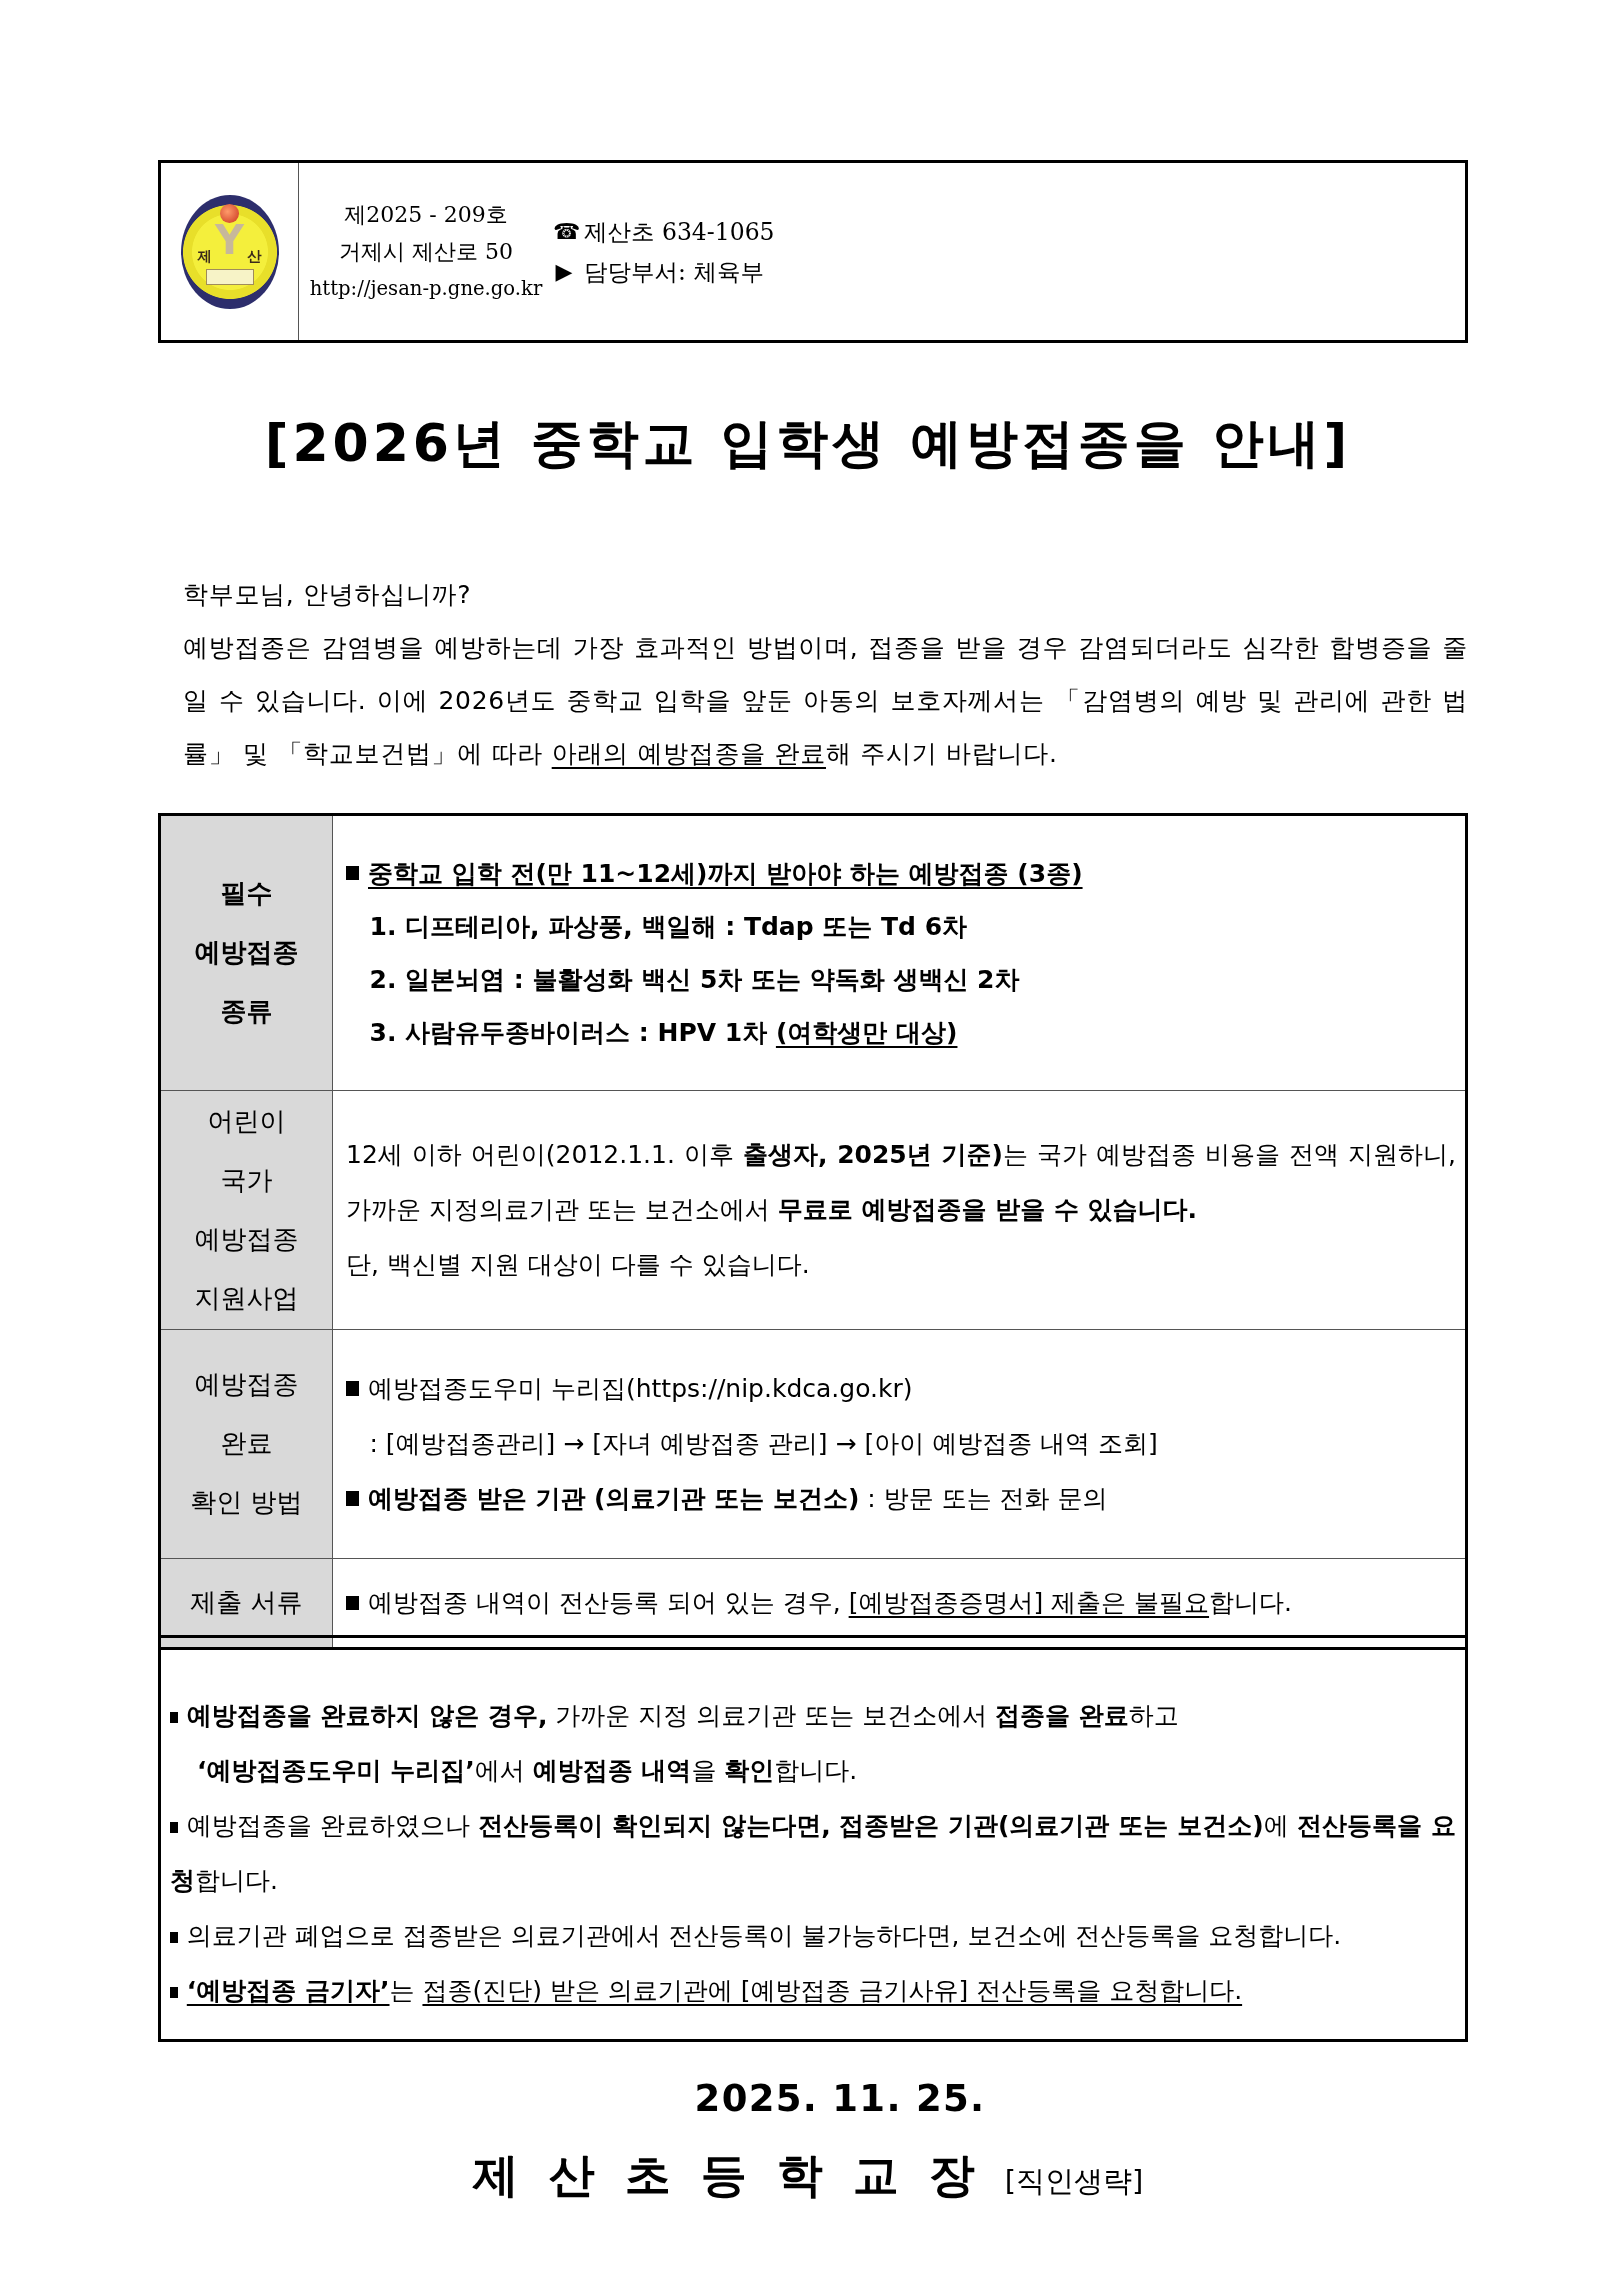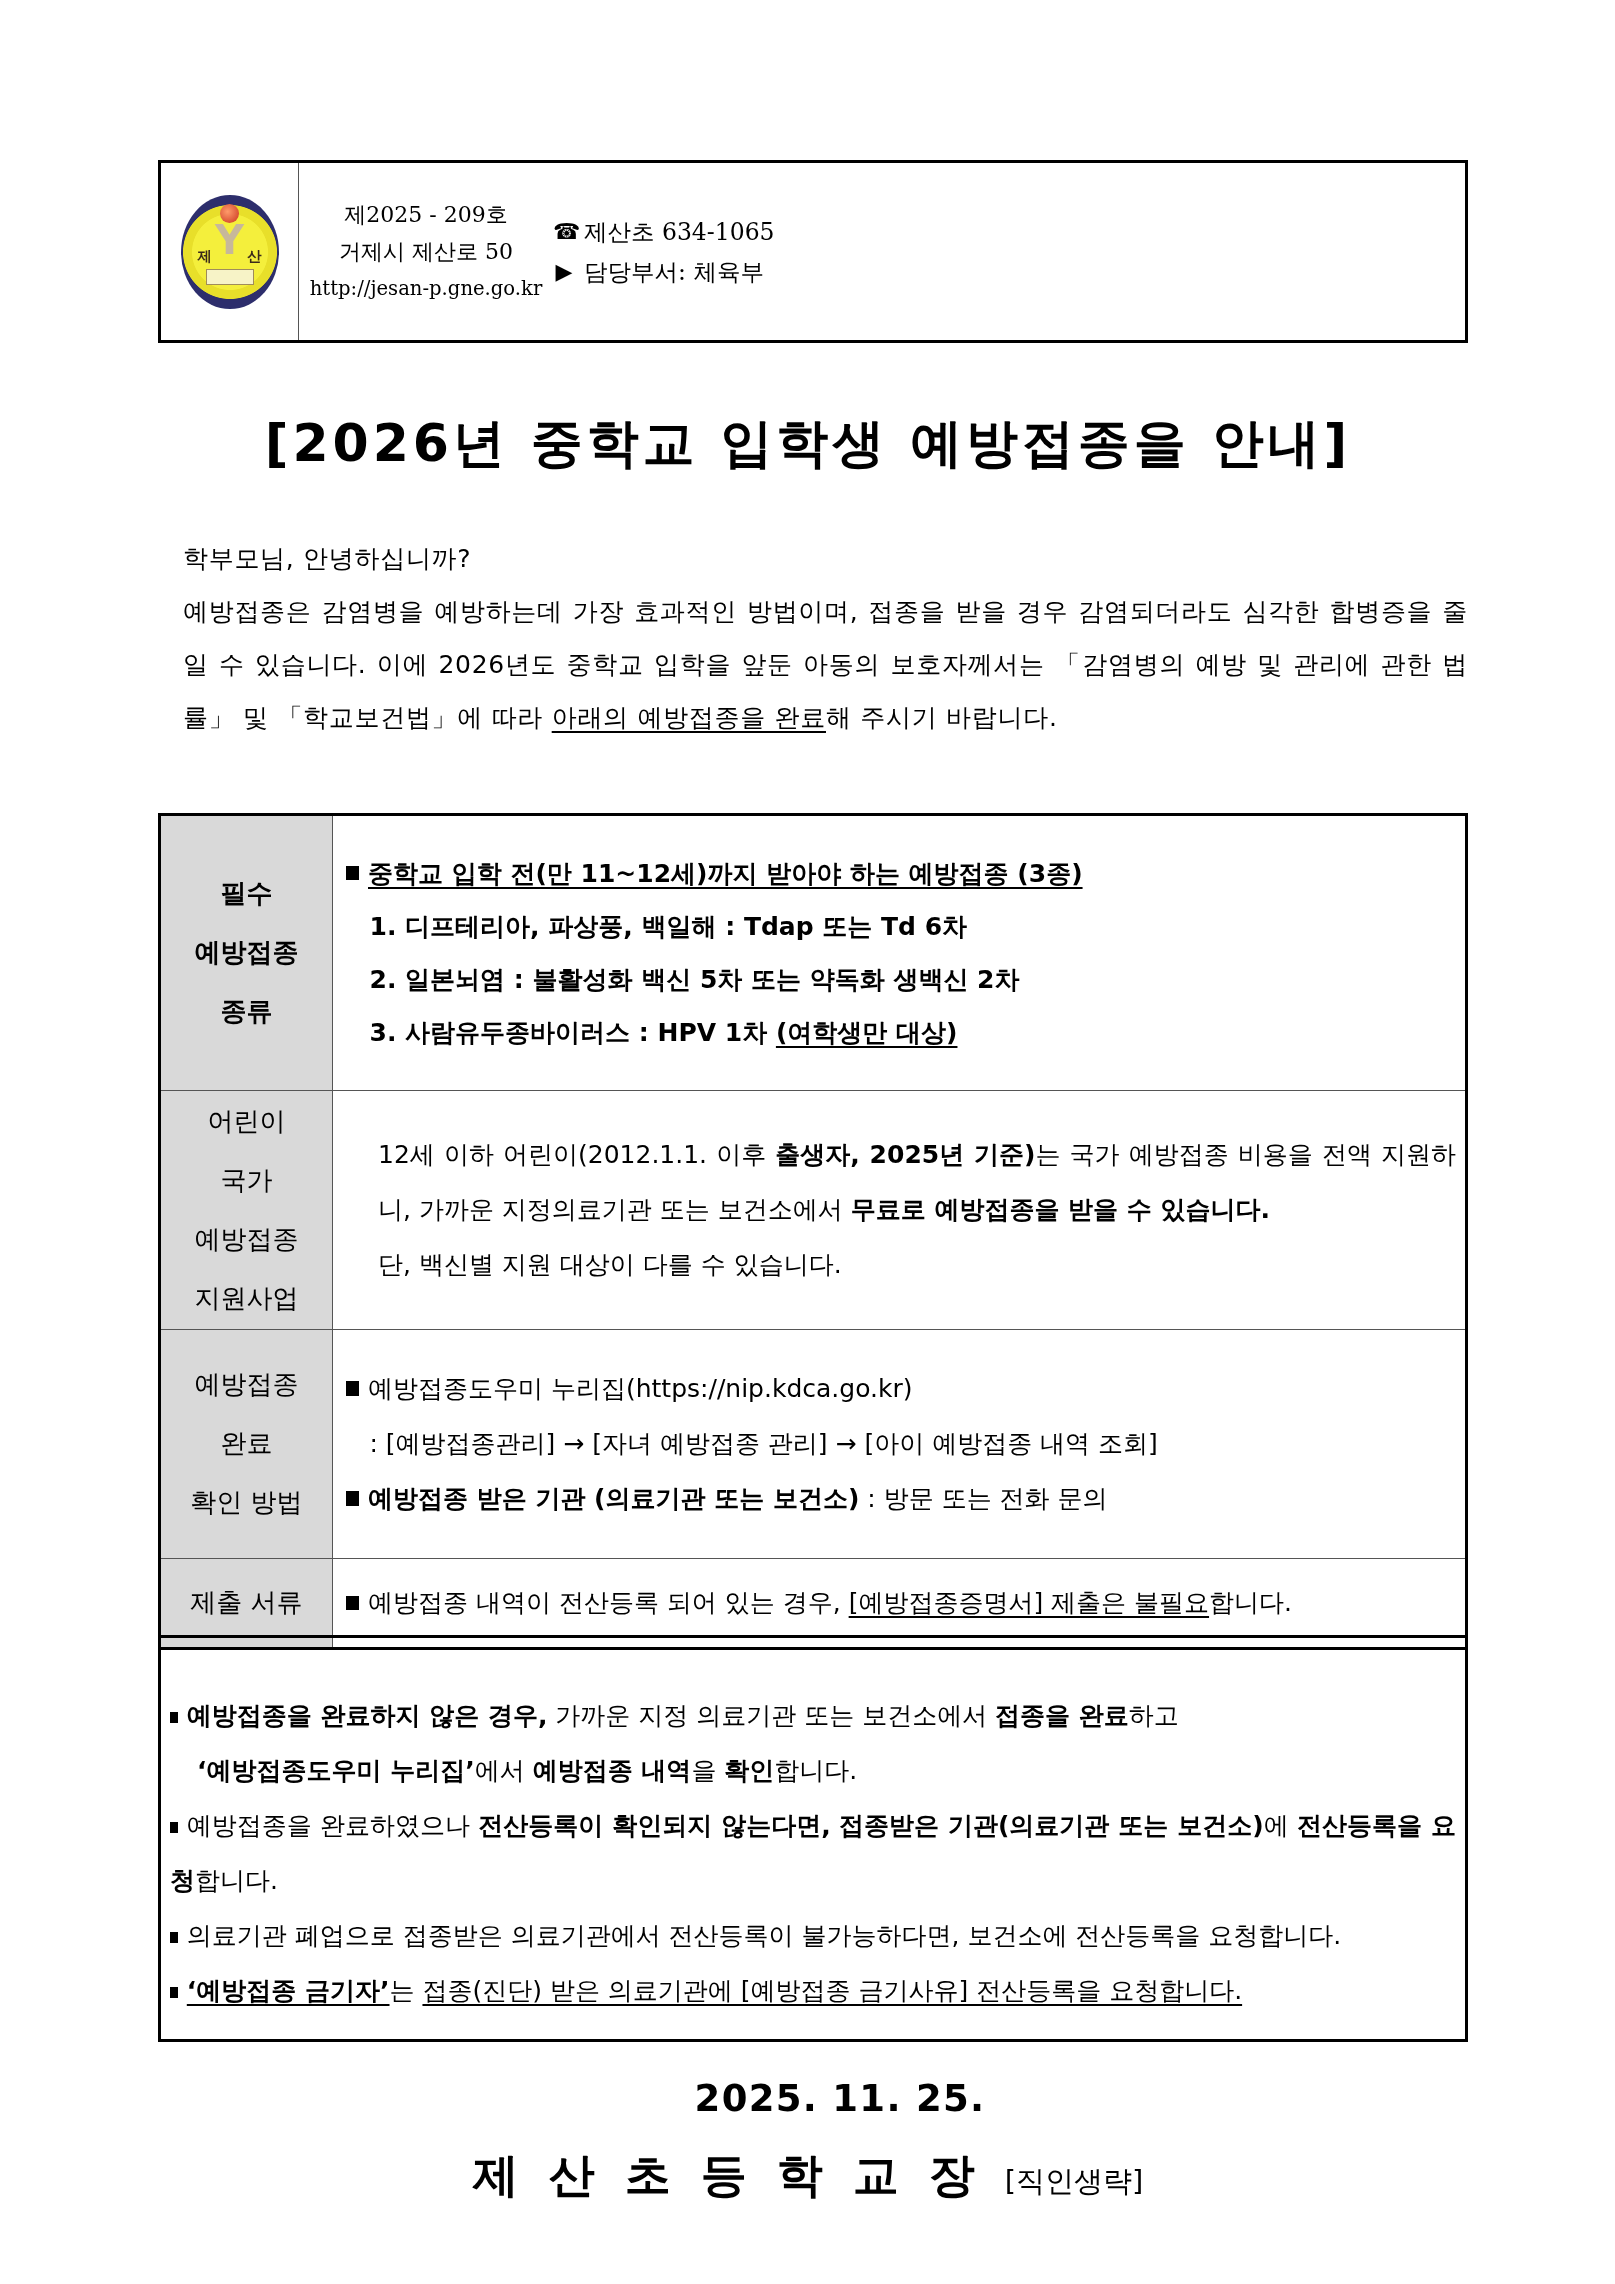--- a/index.html
+++ b/index.html
@@ -47,21 +47,21 @@
   .contact-cell .ico { font-size: 22px; width: 22px; text-align: center; }
 
   
   .doc-title {
     position: absolute; left: 0; width: 1616px; top: 409px; text-align: center;
     font-weight: bold; font-size: 52px; letter-spacing: 3.9px;
   }
 
   
   .intro {
-    position: absolute; left: 158px; width: 1310px; top: 532px;
+    position: absolute; left: 158px; width: 1310px; top: 568px;
     font-size: 25px; line-height: 53px; letter-spacing: 0.7px;
   }
   .intro p { margin: 0; text-align: justify; }
   .intro .indent { padding-left: 25px; }
   .u { text-decoration: underline; text-underline-offset: 5.2px; text-decoration-thickness: 2px; }
 
   
   .tbl {
     position: absolute; left: 158px; top: 813px; width: 1310px;
     border: 3.3px solid #000; box-sizing: border-box; border-collapse: collapse;
@@ -71,21 +71,21 @@
   .tbl tr:first-child td { border-top: none; }
   .tbl tr:last-child td { border-bottom: none; }
   .tbl td.lbl { width: 169px; background: #d9d9d9; text-align: center; font-size: 26px; line-height: 59px; border-left: none; }
   .tbl td.cnt { padding-left: 13px; padding-right: 9px; font-size: 25px; border-right: none; }
   .sq { display: inline-block; width: 13px; height: 14.3px; background: #000; margin-right: 9px; vertical-align: 1.3px; }
   .sq.sm { width: 7.8px; height: 10.4px; }
   .b { font-weight: bold; }
   .r1 { height: 274px; font-weight: bold; } .r2 { height: 225px; } .r3 { height: 229px; } .r4 { height: 89px; }
   .r1 .cnt .line { line-height: 53px; }
   .r1 .cnt .num { padding-left: 23.5px; }
-  .r2 .cnt .line { line-height: 55px; margin-left: 32px; }
+  .r2 .cnt .line { line-height: 55px; }
   .r3 .cnt .line { line-height: 55px; }
   .r3 .cnt .sub { padding-left: 23.5px; }
 
   
   .notes {
     position: absolute; left: 158px; top: 1635px; width: 1310px; height: 407px;
     border: 3.3px solid #000; box-sizing: border-box; padding: 50px 9px 0 9px;
     font-size: 25px;
   }
   .notes .item { line-height: 55px; text-align: justify; }

